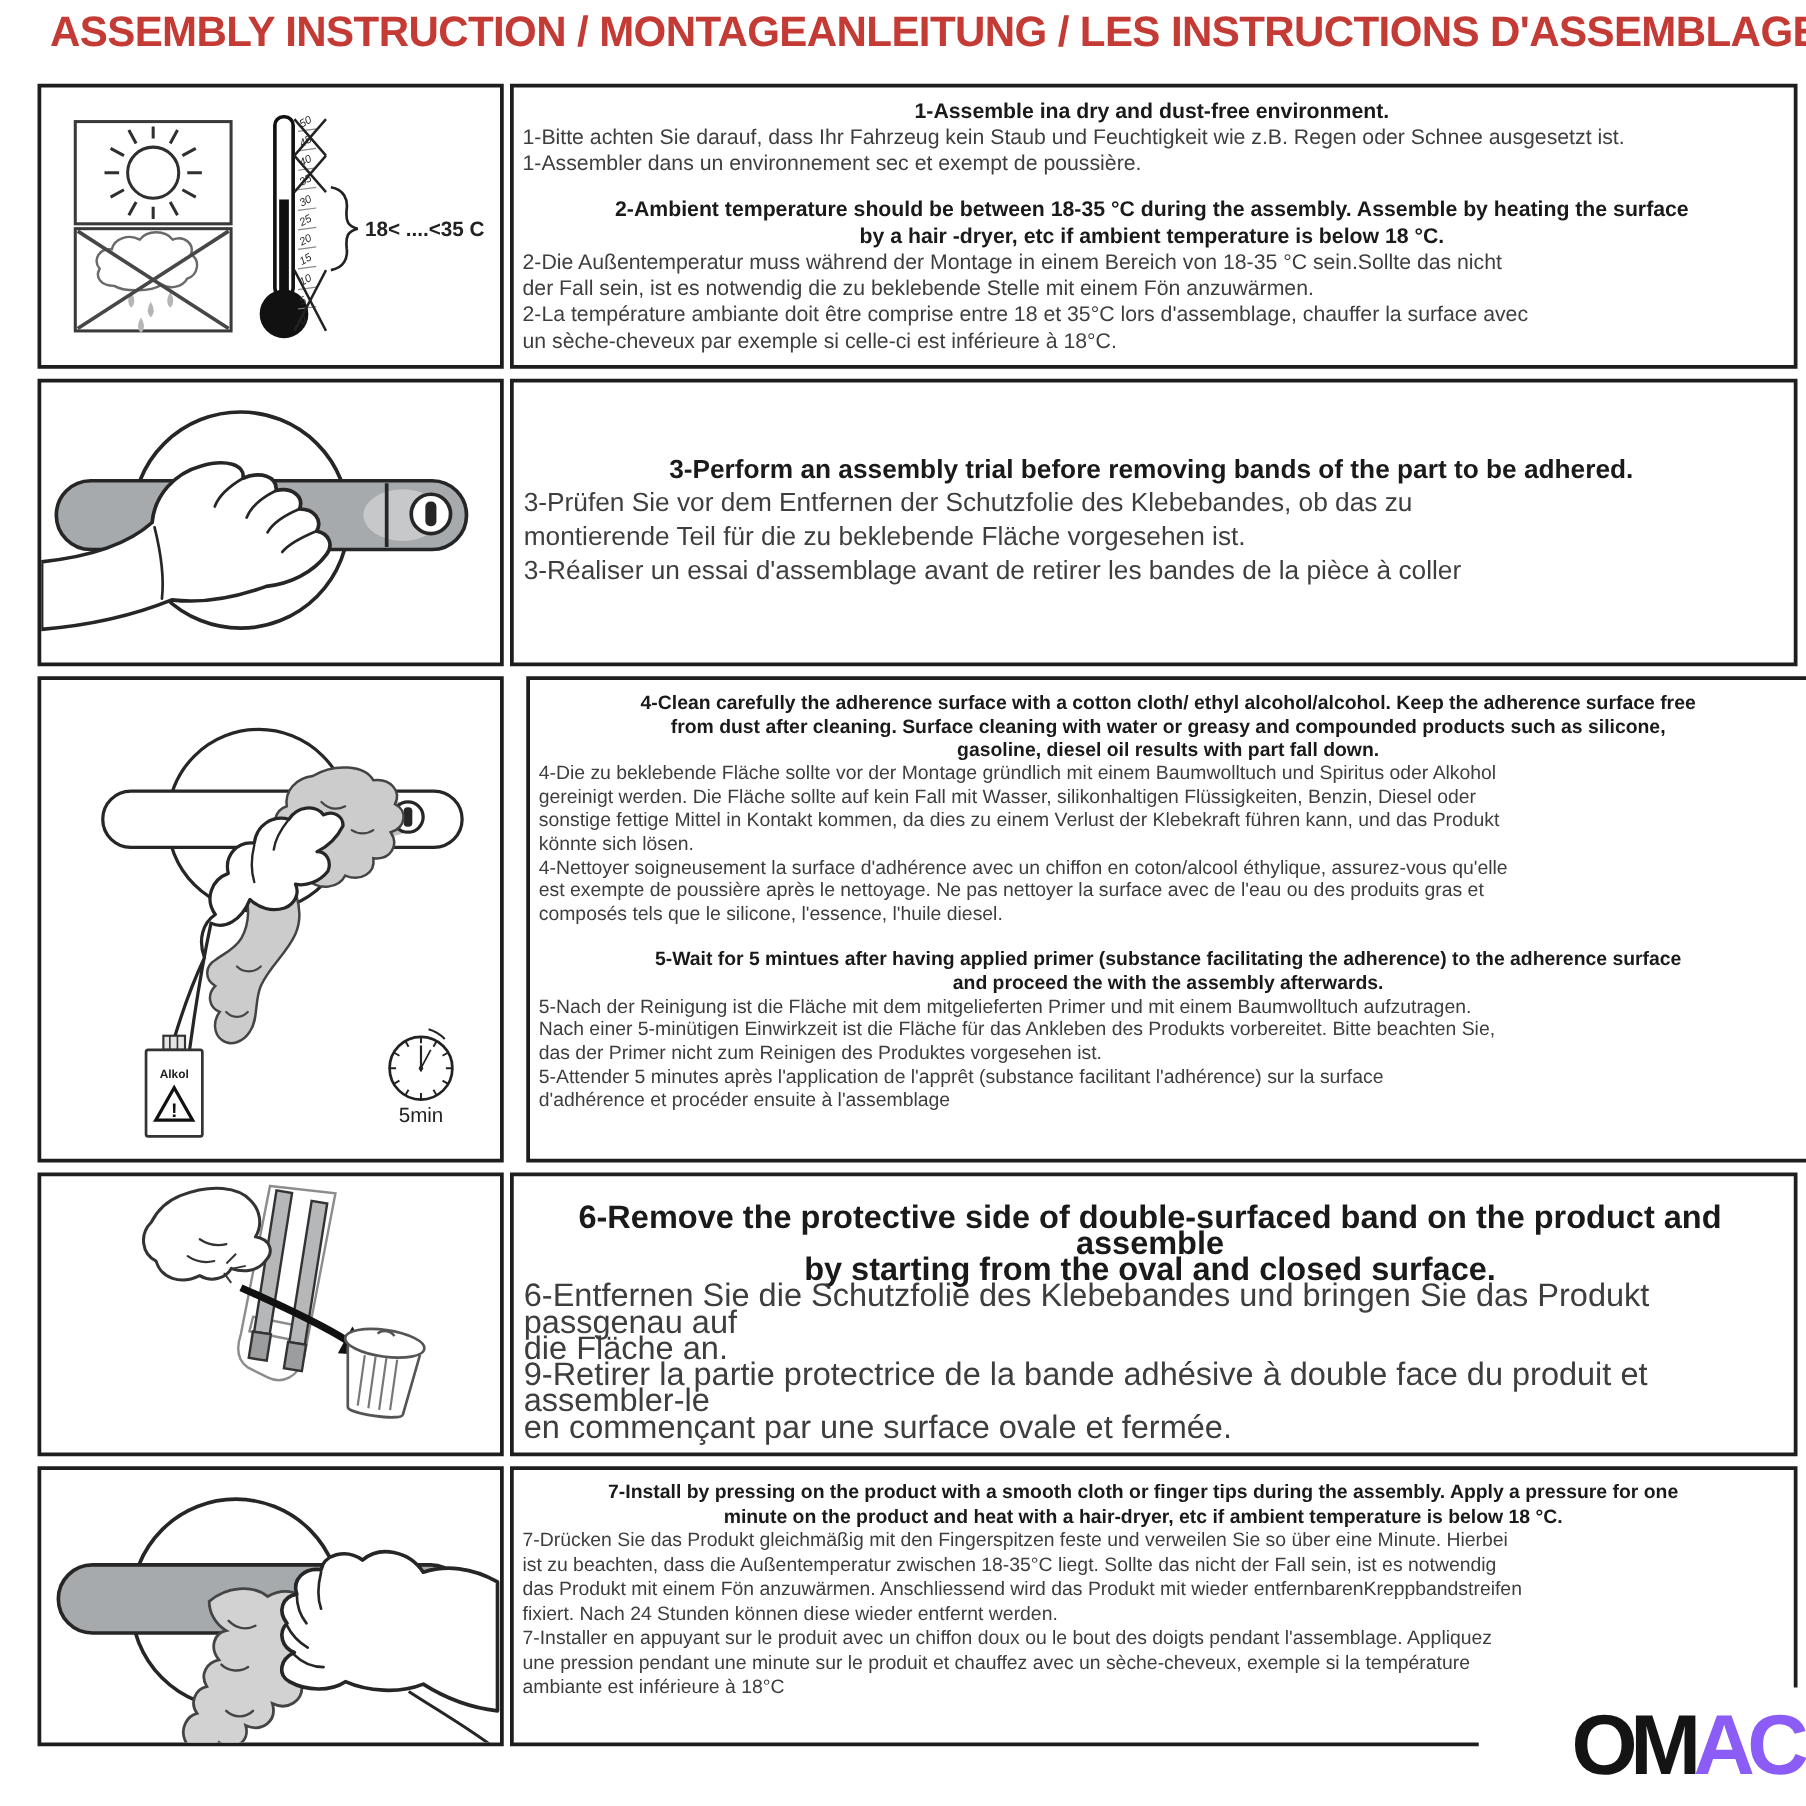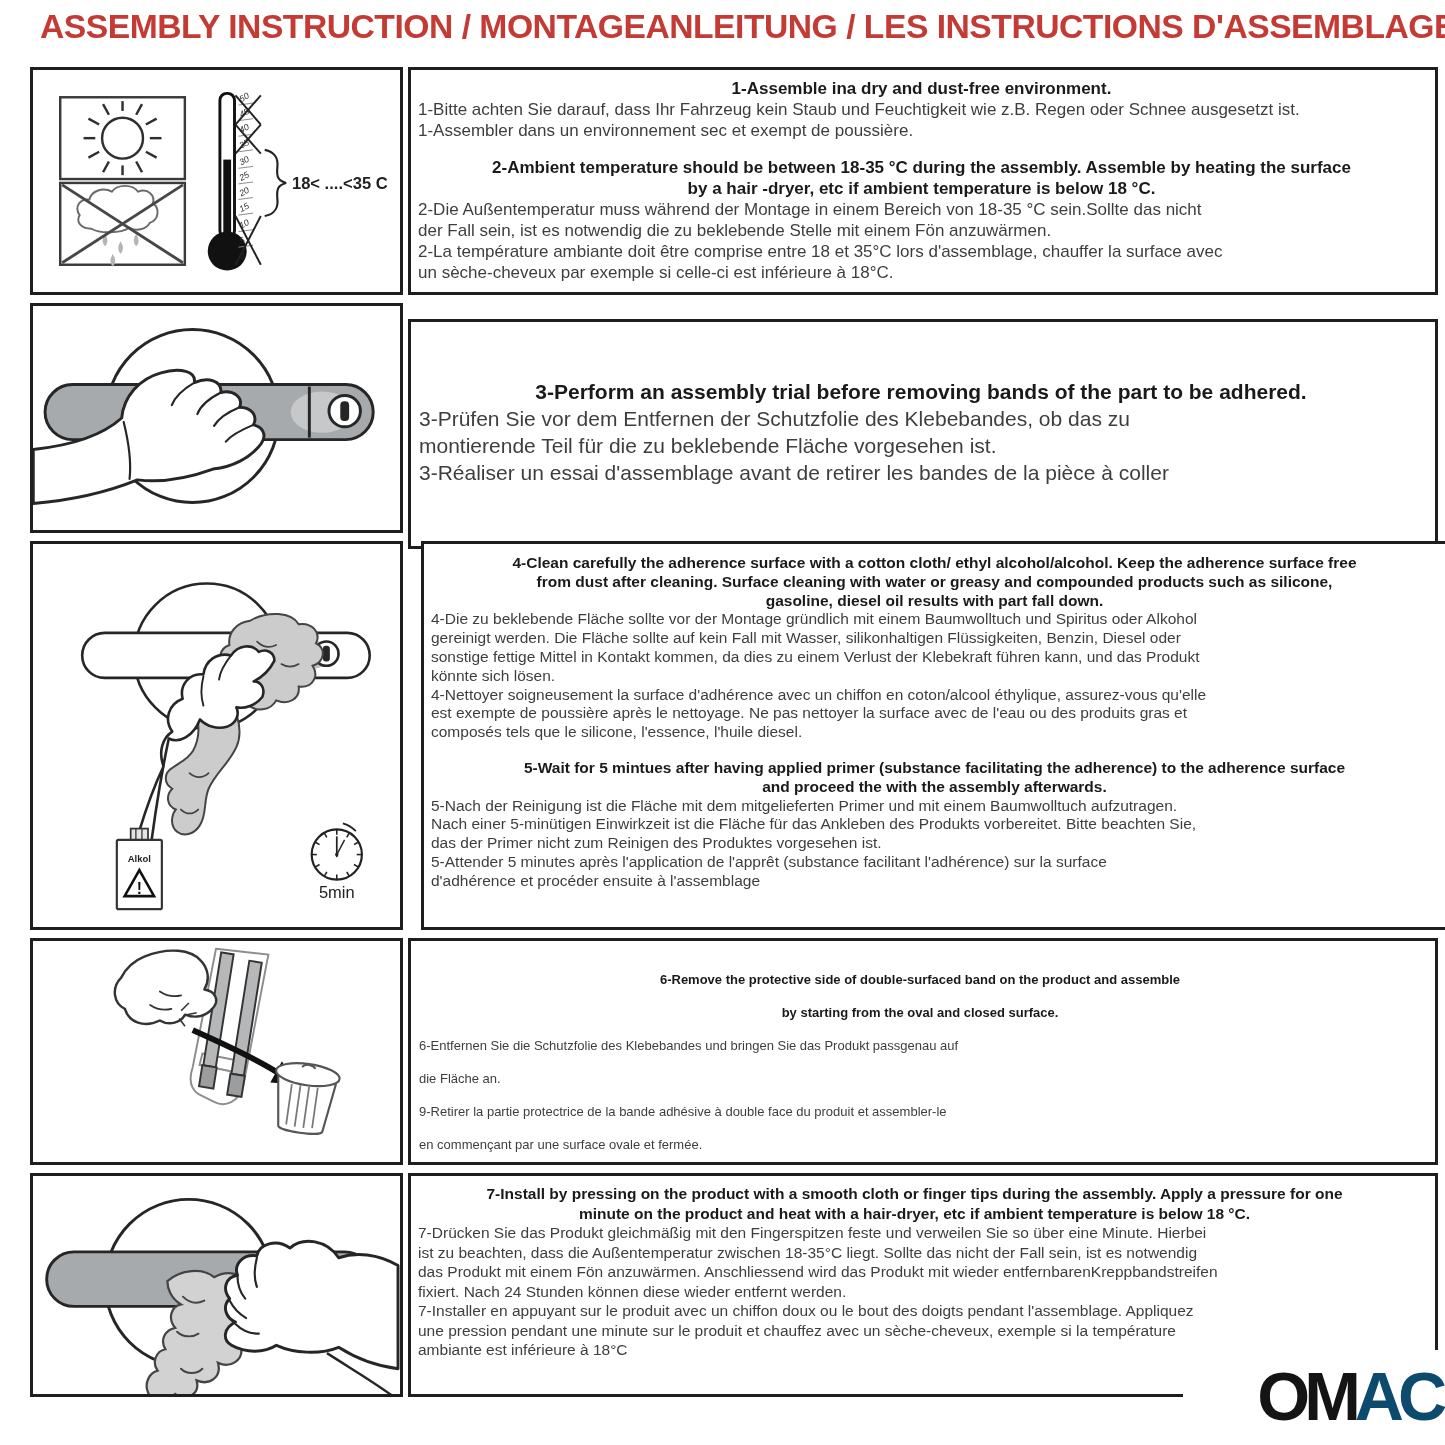--- a/index.html
+++ b/index.html
@@ -10,39 +10,39 @@
   .imgbox,.textbox{position:absolute;background:#fff;border:3px solid #1e1e1e;box-sizing:border-box;}
   .imgbox{left:30px;width:373px;}
   .textbox{left:408px;width:1030px;}
   .imgbox svg{display:block;width:100%;height:100%;}
   .block{white-space:pre-line;color:#3e3e3e;}
   .block.b{font-weight:700;color:#1a1a1a;text-align:center;}
   
   .p1 .block{font-size:17px;line-height:21px;}
   .p2 .block{font-size:21px;line-height:27px;}
   .p3 .block{font-size:15.5px;line-height:18.8px;}
-  .p4 .block{font-size:13px;line-height:33px;}
+  .p4 .block{font-size:26px;line-height:21px;}
   .p5 .block{font-size:15.5px;line-height:19.5px;}
   .gap16{margin-top:16px;}
   .gap17{margin-top:17px;}
   .t1{top:67px;height:228px;}
   .t2{top:303px;height:230px;}
   .t3{top:541px;height:389px;padding-left:44px;}
   .t4{top:938px;height:227px;}
   .t5{top:1173px;height:224px;}
   .pad1{padding:8px 10px 0 7px;}
-  .pad2{padding:56px 12px 0 8px;margin-top:16px;}
+  .pad2{padding:56px 12px 0 8px;}
   .pad3{padding:10px 10px 0 7px;margin-left:13px;}
   .pad4{padding:22px 14px 0 8px;}
   .pad5{padding:8px 24px 0 7px;}
   .logo{position:absolute;top:1350px;right:4px;width:258px;height:92px;background:#fff;
         display:flex;align-items:center;justify-content:flex-end;z-index:6;
         font-weight:700;font-size:68px;letter-spacing:-6px;line-height:1;}
   .logo .lb{color:#141414;}
-  .logo .lr{color:#0c4a6e;}
+  .logo .lr{color:#8b5cf6;}
 </style>
 </head>
 <body>
 
 <div id="page">
 
   <div class="title">ASSEMBLY INSTRUCTION / MONTAGEANLEITUNG / LES INSTRUCTIONS D'ASSEMBLAGE</div>
 
   <div class="imgbox t1">
     <svg viewBox="0 0 373 228">

